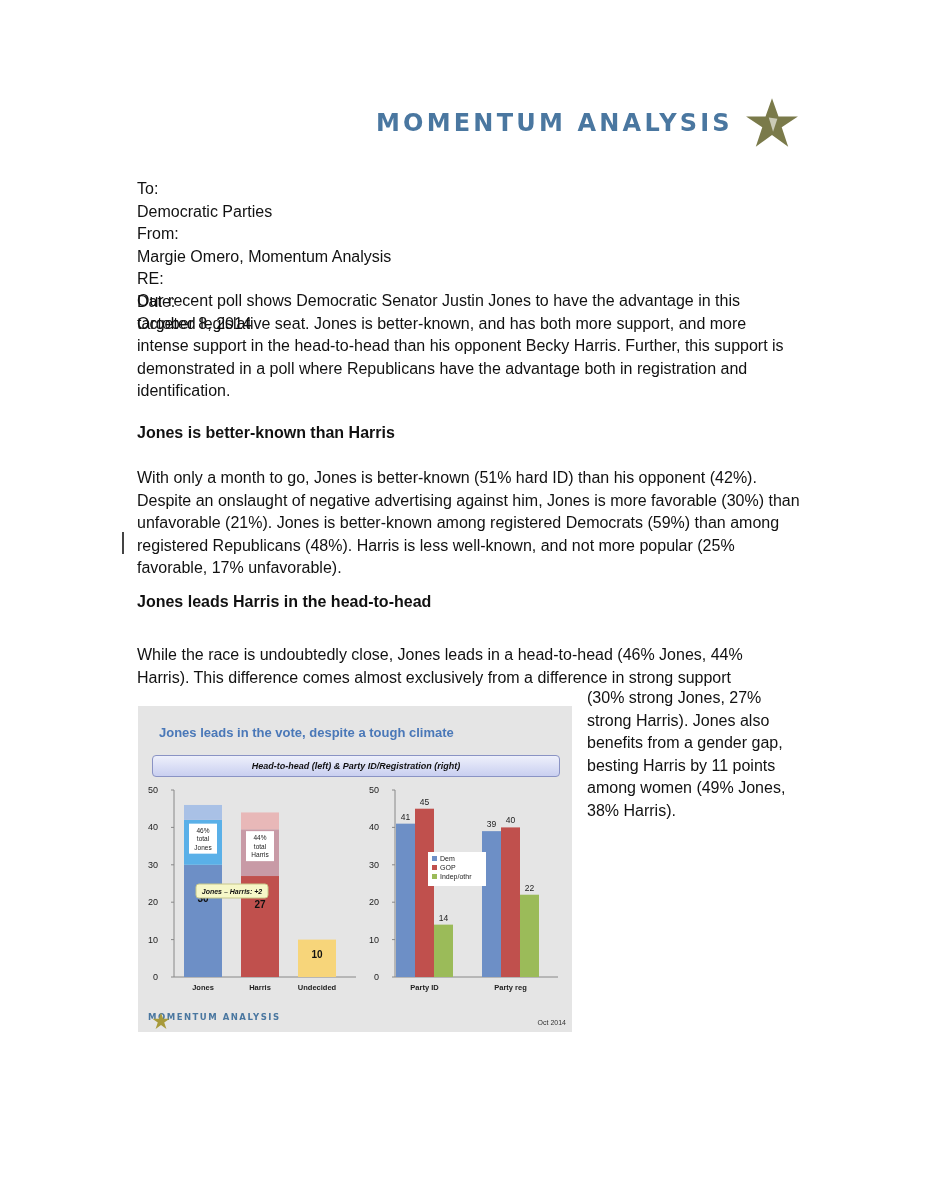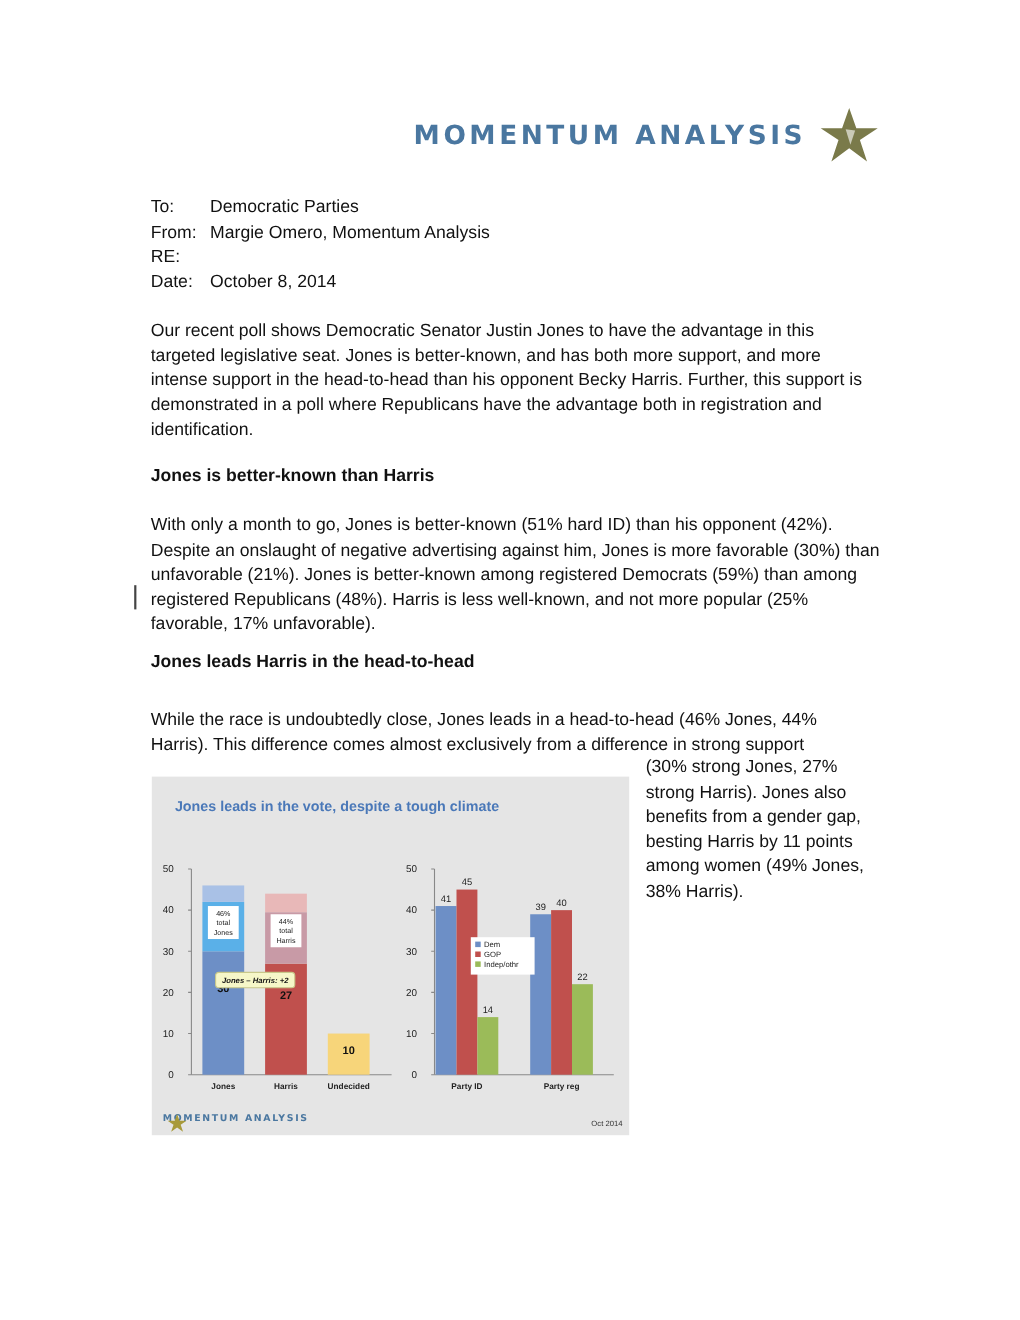--- a/index.html
+++ b/index.html
@@ -3,21 +3,21 @@
 <meta charset="utf-8">
 <style>
   html, body { margin: 0; padding: 0; background: #ffffff; }
   body { width: 927px; height: 1200px; position: relative; overflow: hidden;
          font-family: "Liberation Sans", sans-serif; color: #111; }
   .logo { position: absolute; left: 376px; top: 96px; display: flex; align-items: center; }
   .logo-text { font-family: "DejaVu Sans", sans-serif; font-weight: bold; font-size: 24px;
                letter-spacing: 3.2px; color: #4a77a0; }
   .logo-star { margin-left: 12px; width: 54px; height: 54px; }
   .memo { position: absolute; left: 137px; top: 178px; font-size: 16px; line-height: 22.5px; }
-  .memo-row { display: flex; }
+  .memo-row { display: flex; flex-direction: column; }
   .memo-label { width: 54px; }
   .memo-val sup { font-size: 10px; }
   .para { position: absolute; left: 137px; font-size: 16px; line-height: 22.5px; width: 650px; }
   .heading { position: absolute; left: 137px; font-size: 16px; font-weight: bold; }
   .cursor { position: absolute; left: 122px; top: 532px; width: 1.5px; height: 22px; background: #444; }
   .side-text { position: absolute; left: 587px; top: 687px; font-size: 16px; line-height: 22.5px; width: 210px; }
 
   .chart { position: absolute; left: 138px; top: 706px; width: 434px; height: 326px; background: #e5e5e5; }
   .chart-title { position: absolute; left: 21px; top: 19px; font-size: 13px; font-weight: bold; color: #4a78b8; }
   .chart-banner { position: absolute; left: 14px; top: 49px; width: 406px; height: 20px; border-radius: 4px;
@@ -60,20 +60,21 @@
 <p class="para" style="top:274px;">Our recent poll shows Democratic Senator Justin Jones to have the advantage in this targeted legislative seat. Jones is better-known, and has both more support, and more intense support in the head-to-head than his opponent Becky Harris. Further, this support is demonstrated in a poll where Republicans have the advantage both in registration and identification.</p>
 <div class="heading" style="top:424px;">Jones is better-known than Harris</div>
 <p class="para" style="top:451px; width:670px;">With only a month to go, Jones is better-known (51% hard ID) than his opponent (42%). Despite an onslaught of negative advertising against him, Jones is more favorable (30%) than unfavorable (21%). Jones is better-known among registered Democrats (59%) than among registered Republicans (48%). Harris is less well-known, and not more popular (25% favorable, 17% unfavorable).</p>
 <div class="cursor"></div>
 <div class="heading" style="top:593px;">Jones leads Harris in the head-to-head</div>
 <p class="para" style="top:628px; width:650px;">While the race is undoubtedly close, Jones leads in a head-to-head (46% Jones, 44% Harris). This difference comes almost exclusively from a difference in strong support</p>
 <div class="side-text">(30% strong Jones, 27% strong Harris). Jones also benefits from a gender gap, besting Harris by 11 points among women (49% Jones, 38% Harris).</div>
 
 <div class="chart">
   <div class="chart-title">Jones leads in the vote, despite a tough climate</div>
+  <div class="chart-banner">Head-to-head (left) &amp; Party ID/Registration (right)</div>
   <svg id="chart-svg" width="434" height="326">
       <line x1="36" y1="84" x2="36" y2="271" stroke="#888" stroke-width="1"></line>
       <line x1="36" y1="271" x2="218" y2="271" stroke="#888" stroke-width="1"></line>
       <line x1="33" y1="271" x2="36" y2="271" stroke="#888"></line>
       <text x="20" y="274" font-size="9" fill="#222" text-anchor="end">0</text>
       <line x1="33" y1="233.6" x2="36" y2="233.6" stroke="#888"></line>
       <text x="20" y="236.6" font-size="9" fill="#222" text-anchor="end">10</text>
       <line x1="33" y1="196.2" x2="36" y2="196.2" stroke="#888"></line>
       <text x="20" y="199.2" font-size="9" fill="#222" text-anchor="end">20</text>
       <line x1="33" y1="158.8" x2="36" y2="158.8" stroke="#888"></line>

